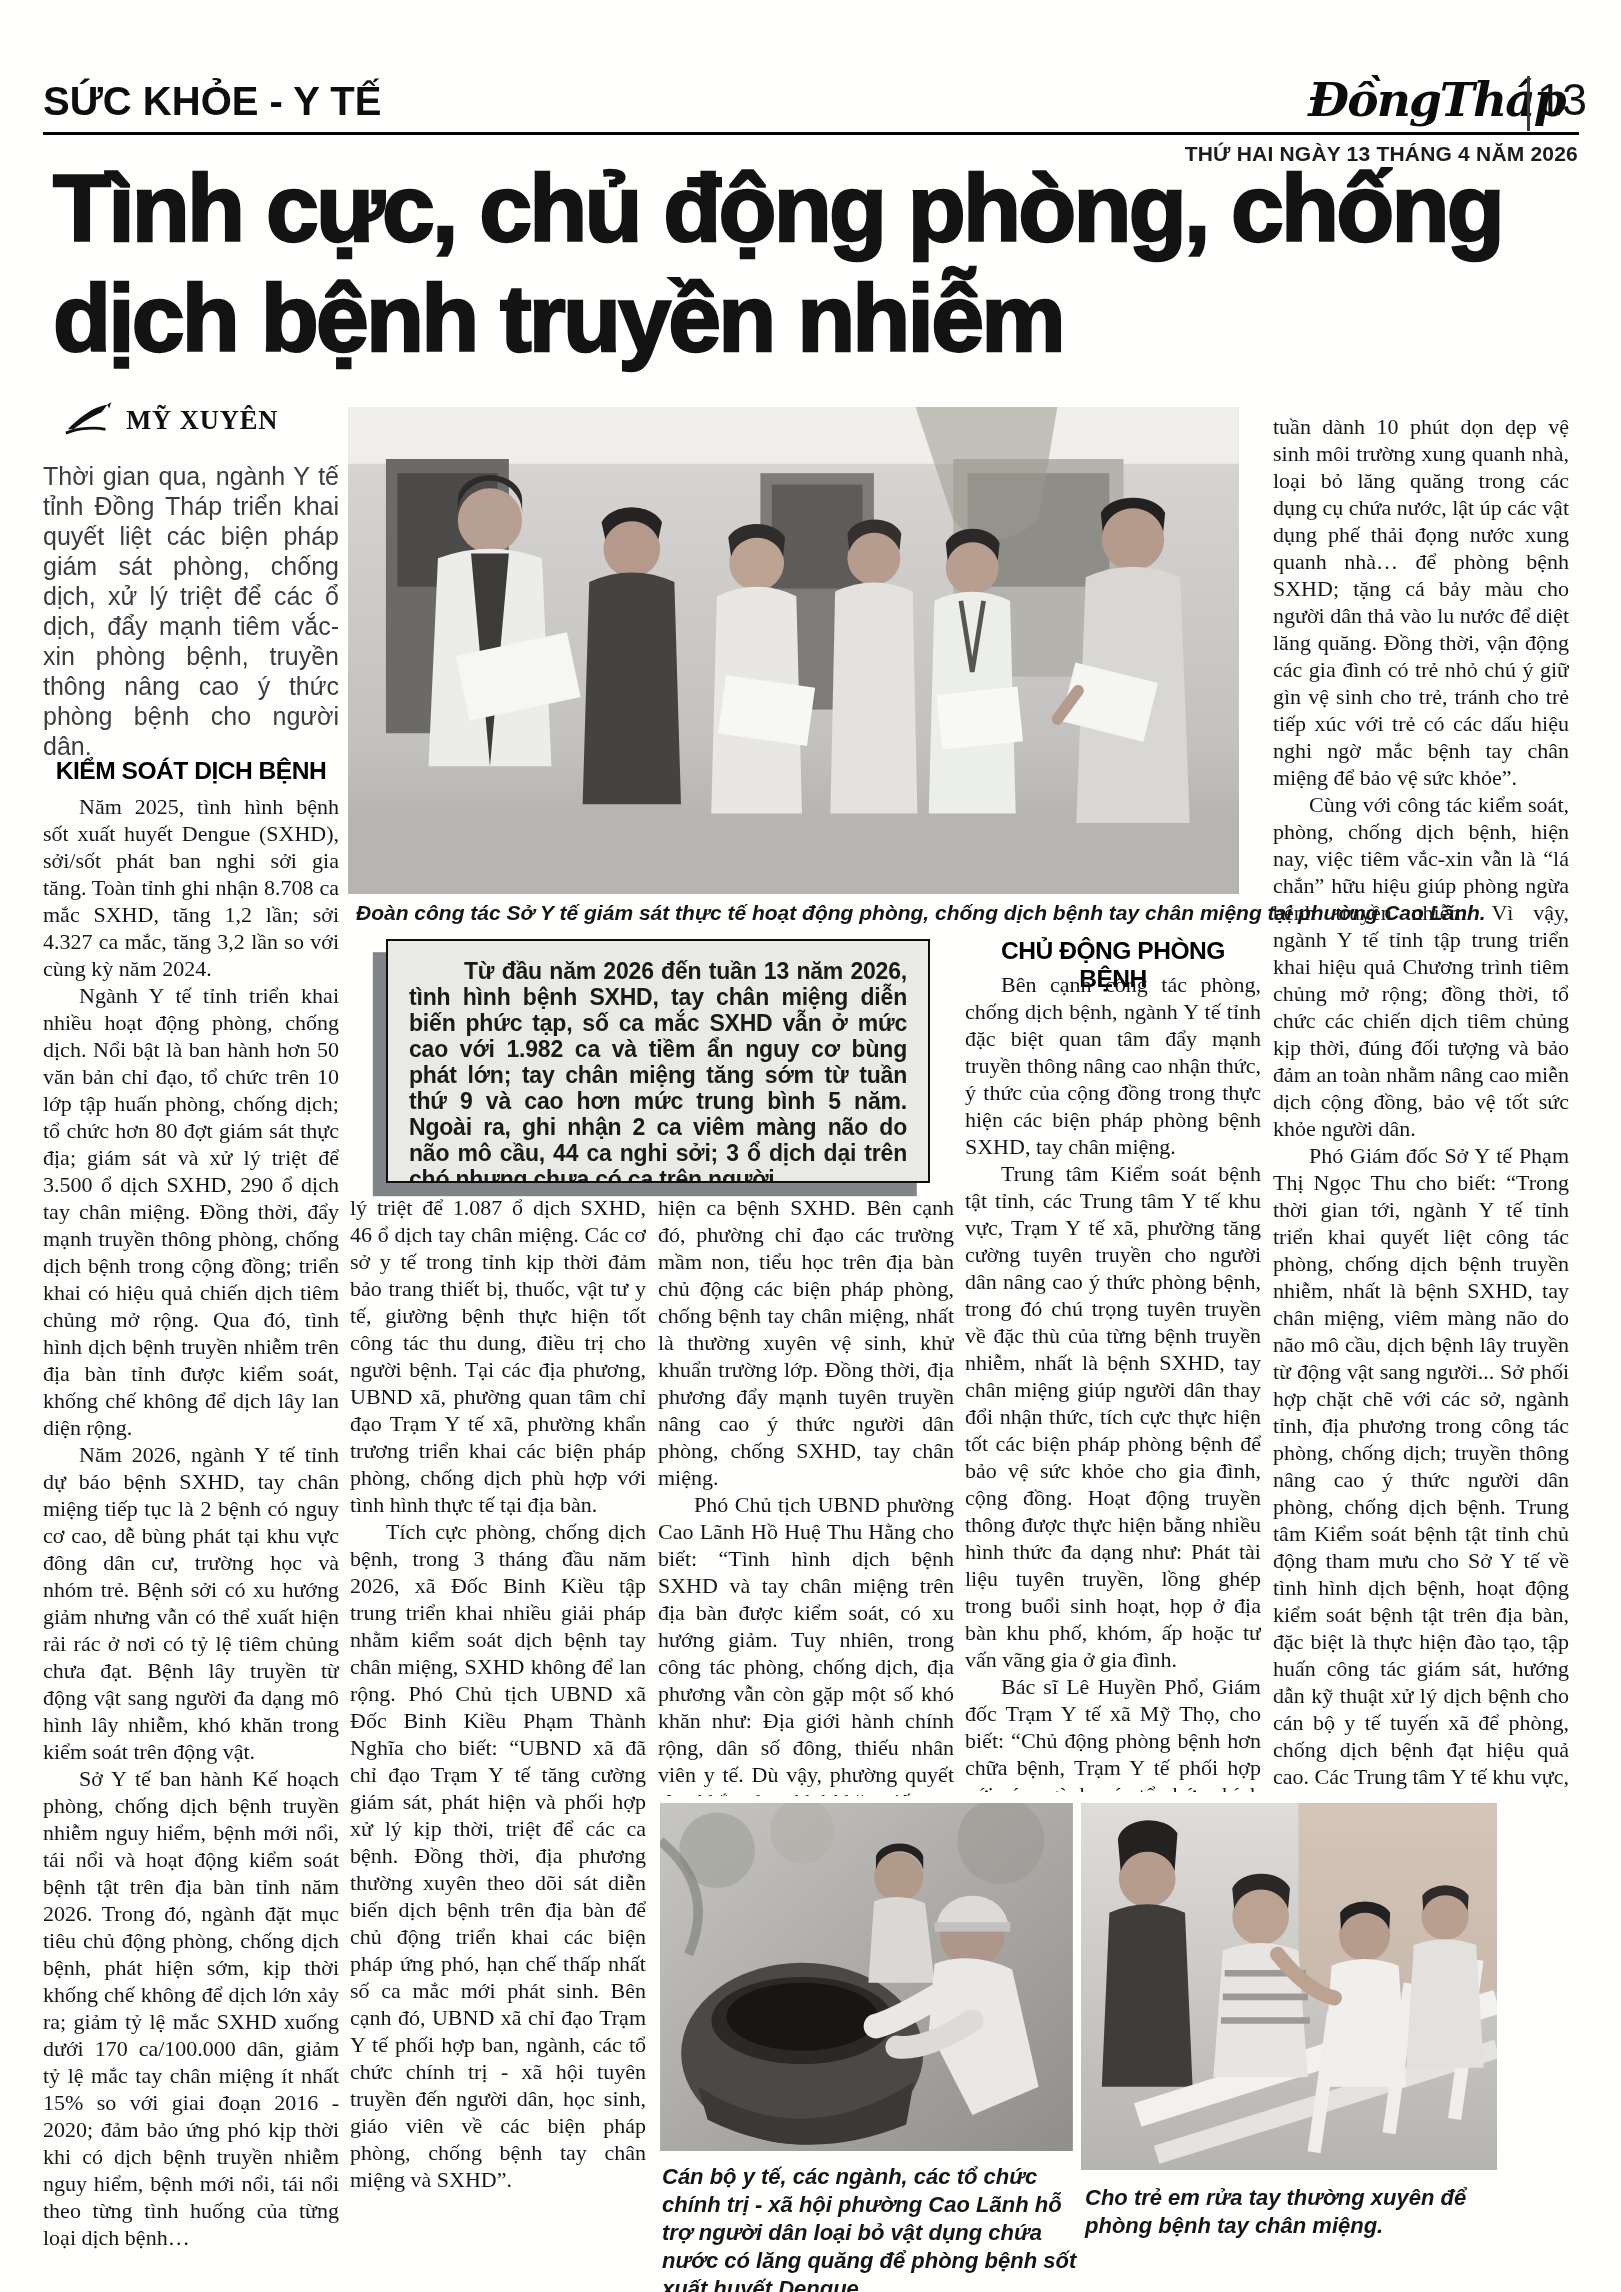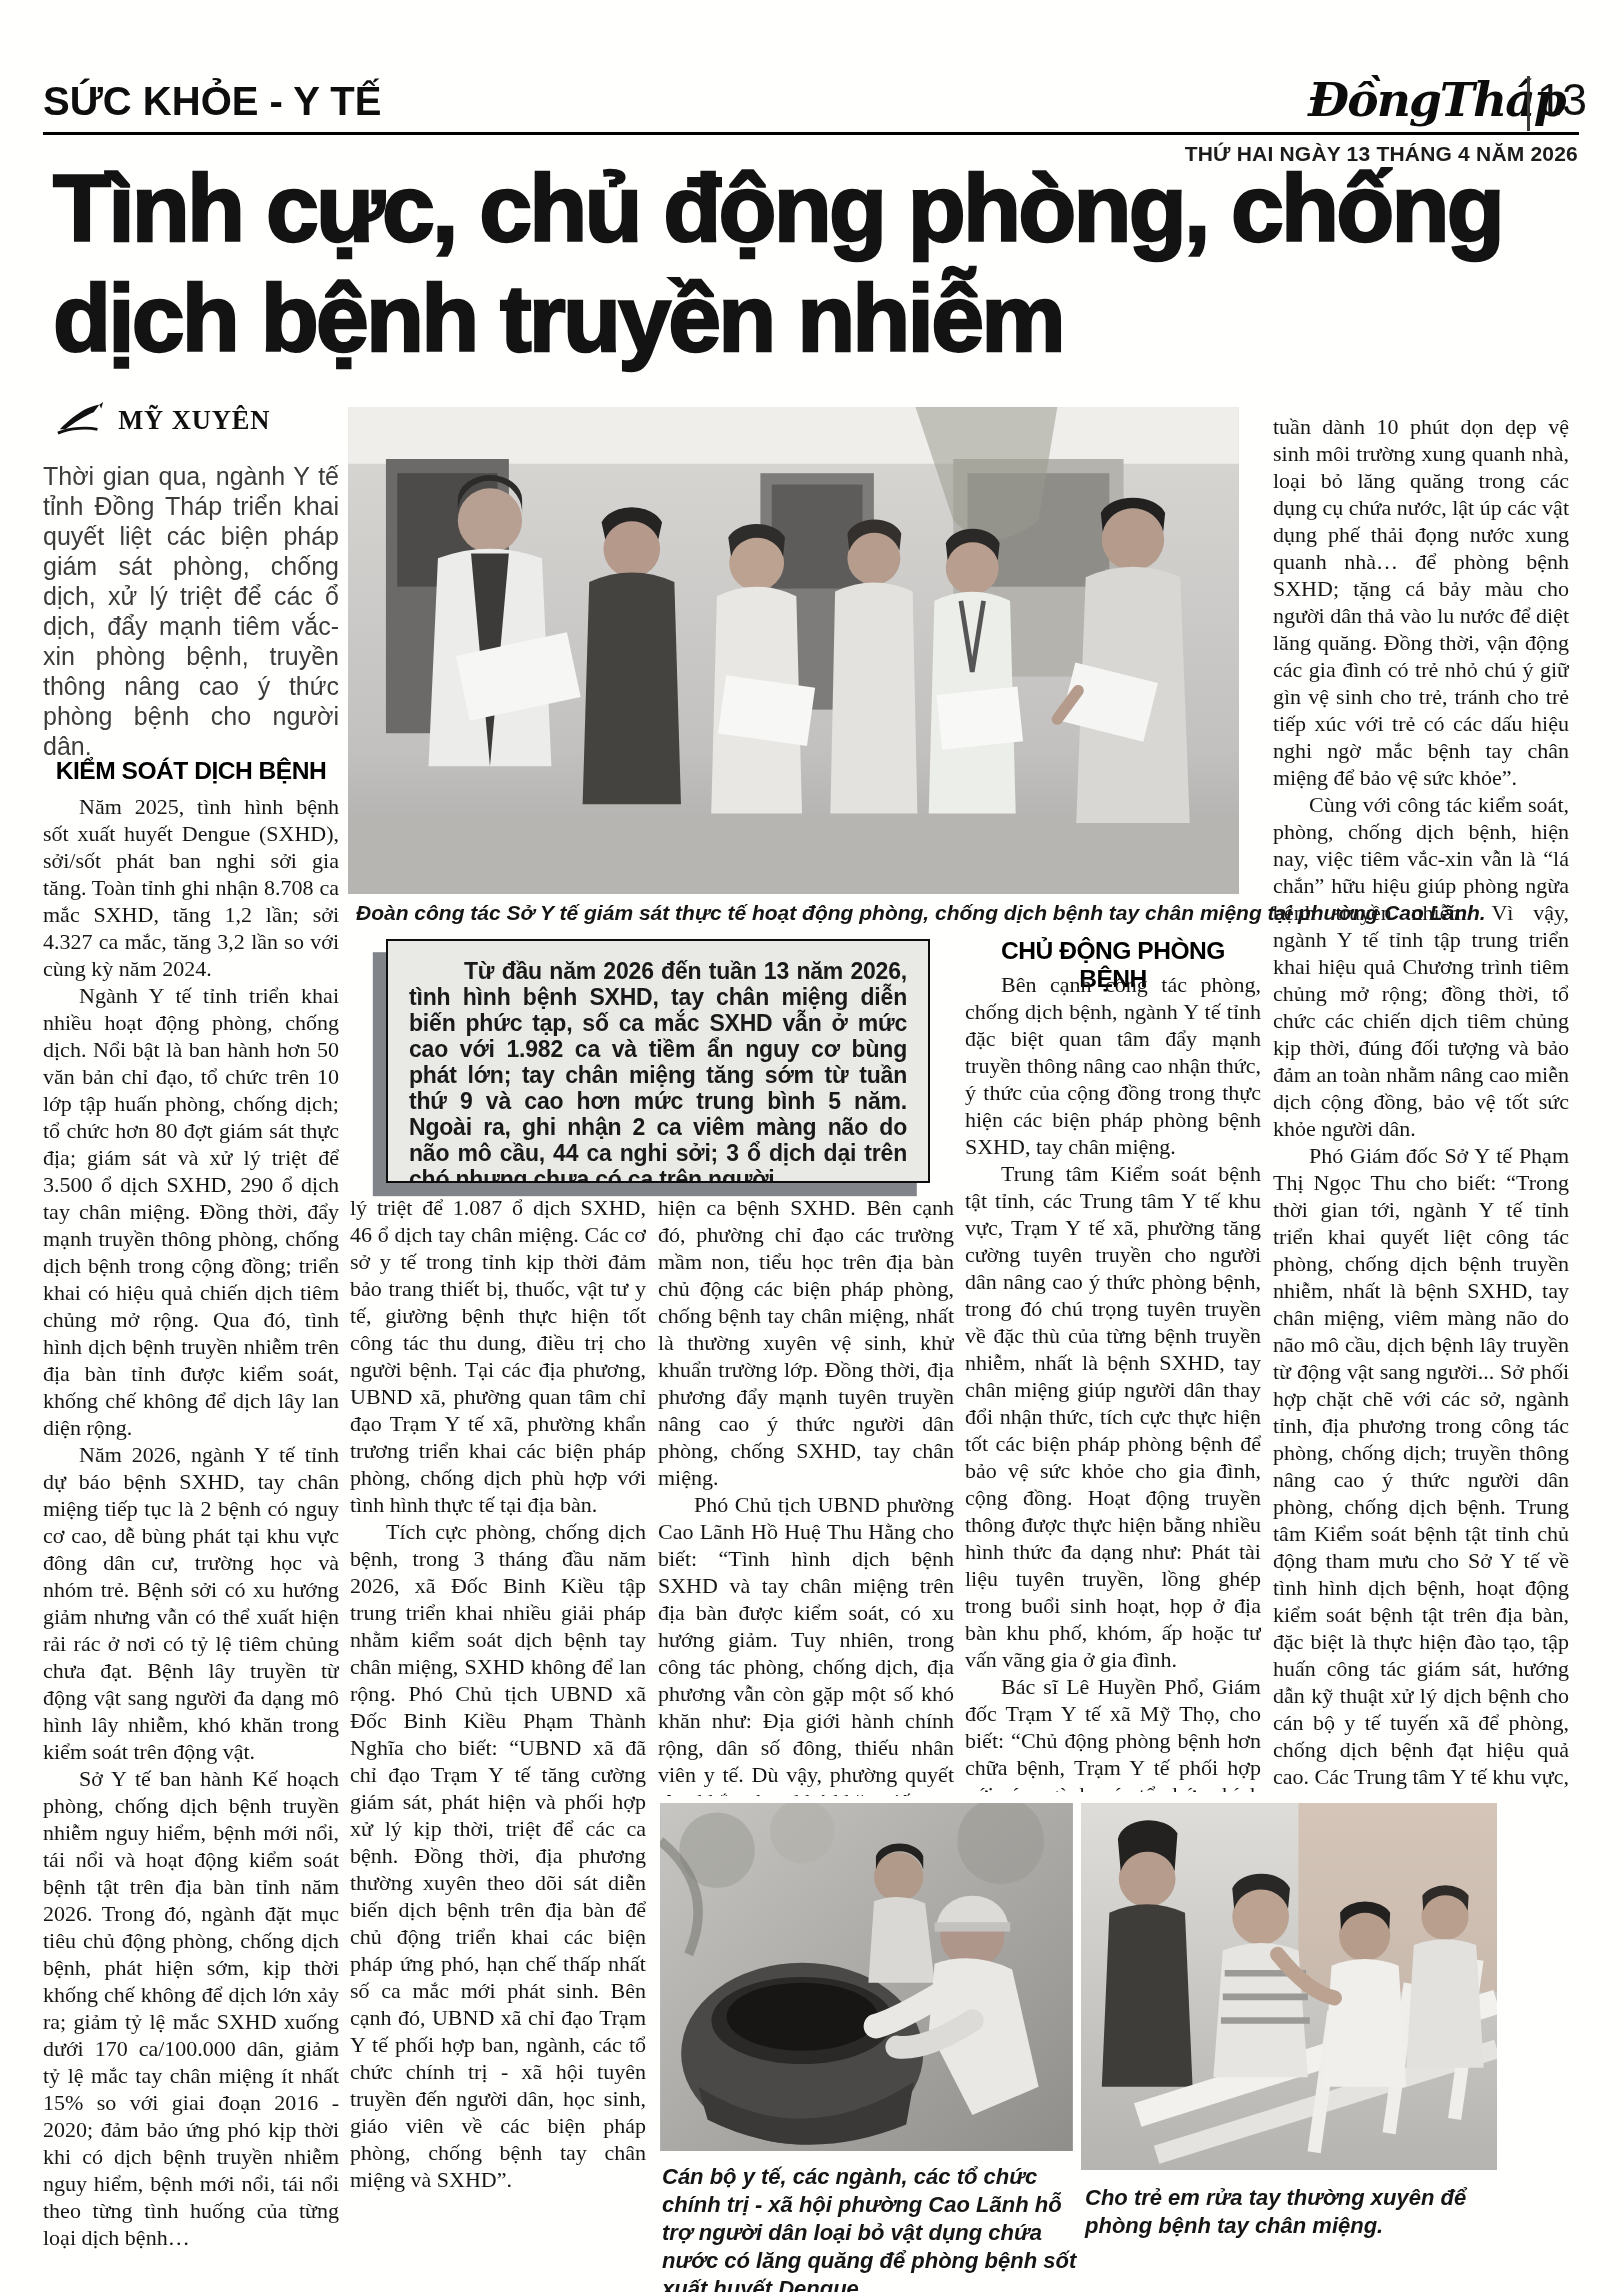--- a/index.html
+++ b/index.html
@@ -32,21 +32,21 @@
     color:#1c1c1c; letter-spacing:0.2px;
   }
 
   
   .headline {
     left:53px; top:153px; width:1533px;
     font-family:"Liberation Sans", sans-serif; font-weight:bold;
     font-size:95px; line-height:110px; letter-spacing:-2.8px; color:#131313;
     -webkit-text-stroke:2.4px #131313;
   }
-  .byline { left:56px; top:401px; display:flex; align-items:center; gap:13.2px; }
+  .byline { left:64px; top:401px; display:flex; align-items:center; gap:13.2px; }
   .byline-name {
     font-family:"Liberation Serif", serif; font-weight:bold;
     font-size:26.5px; letter-spacing:0.9px; color:#101010;
   }
   .intro {
     left:43px; top:461px; width:296px;
     font-family:"Liberation Sans", sans-serif; font-weight:normal;
     font-size:25px; line-height:30px; color:#3c3c3c; text-align:justify;
   }
 

